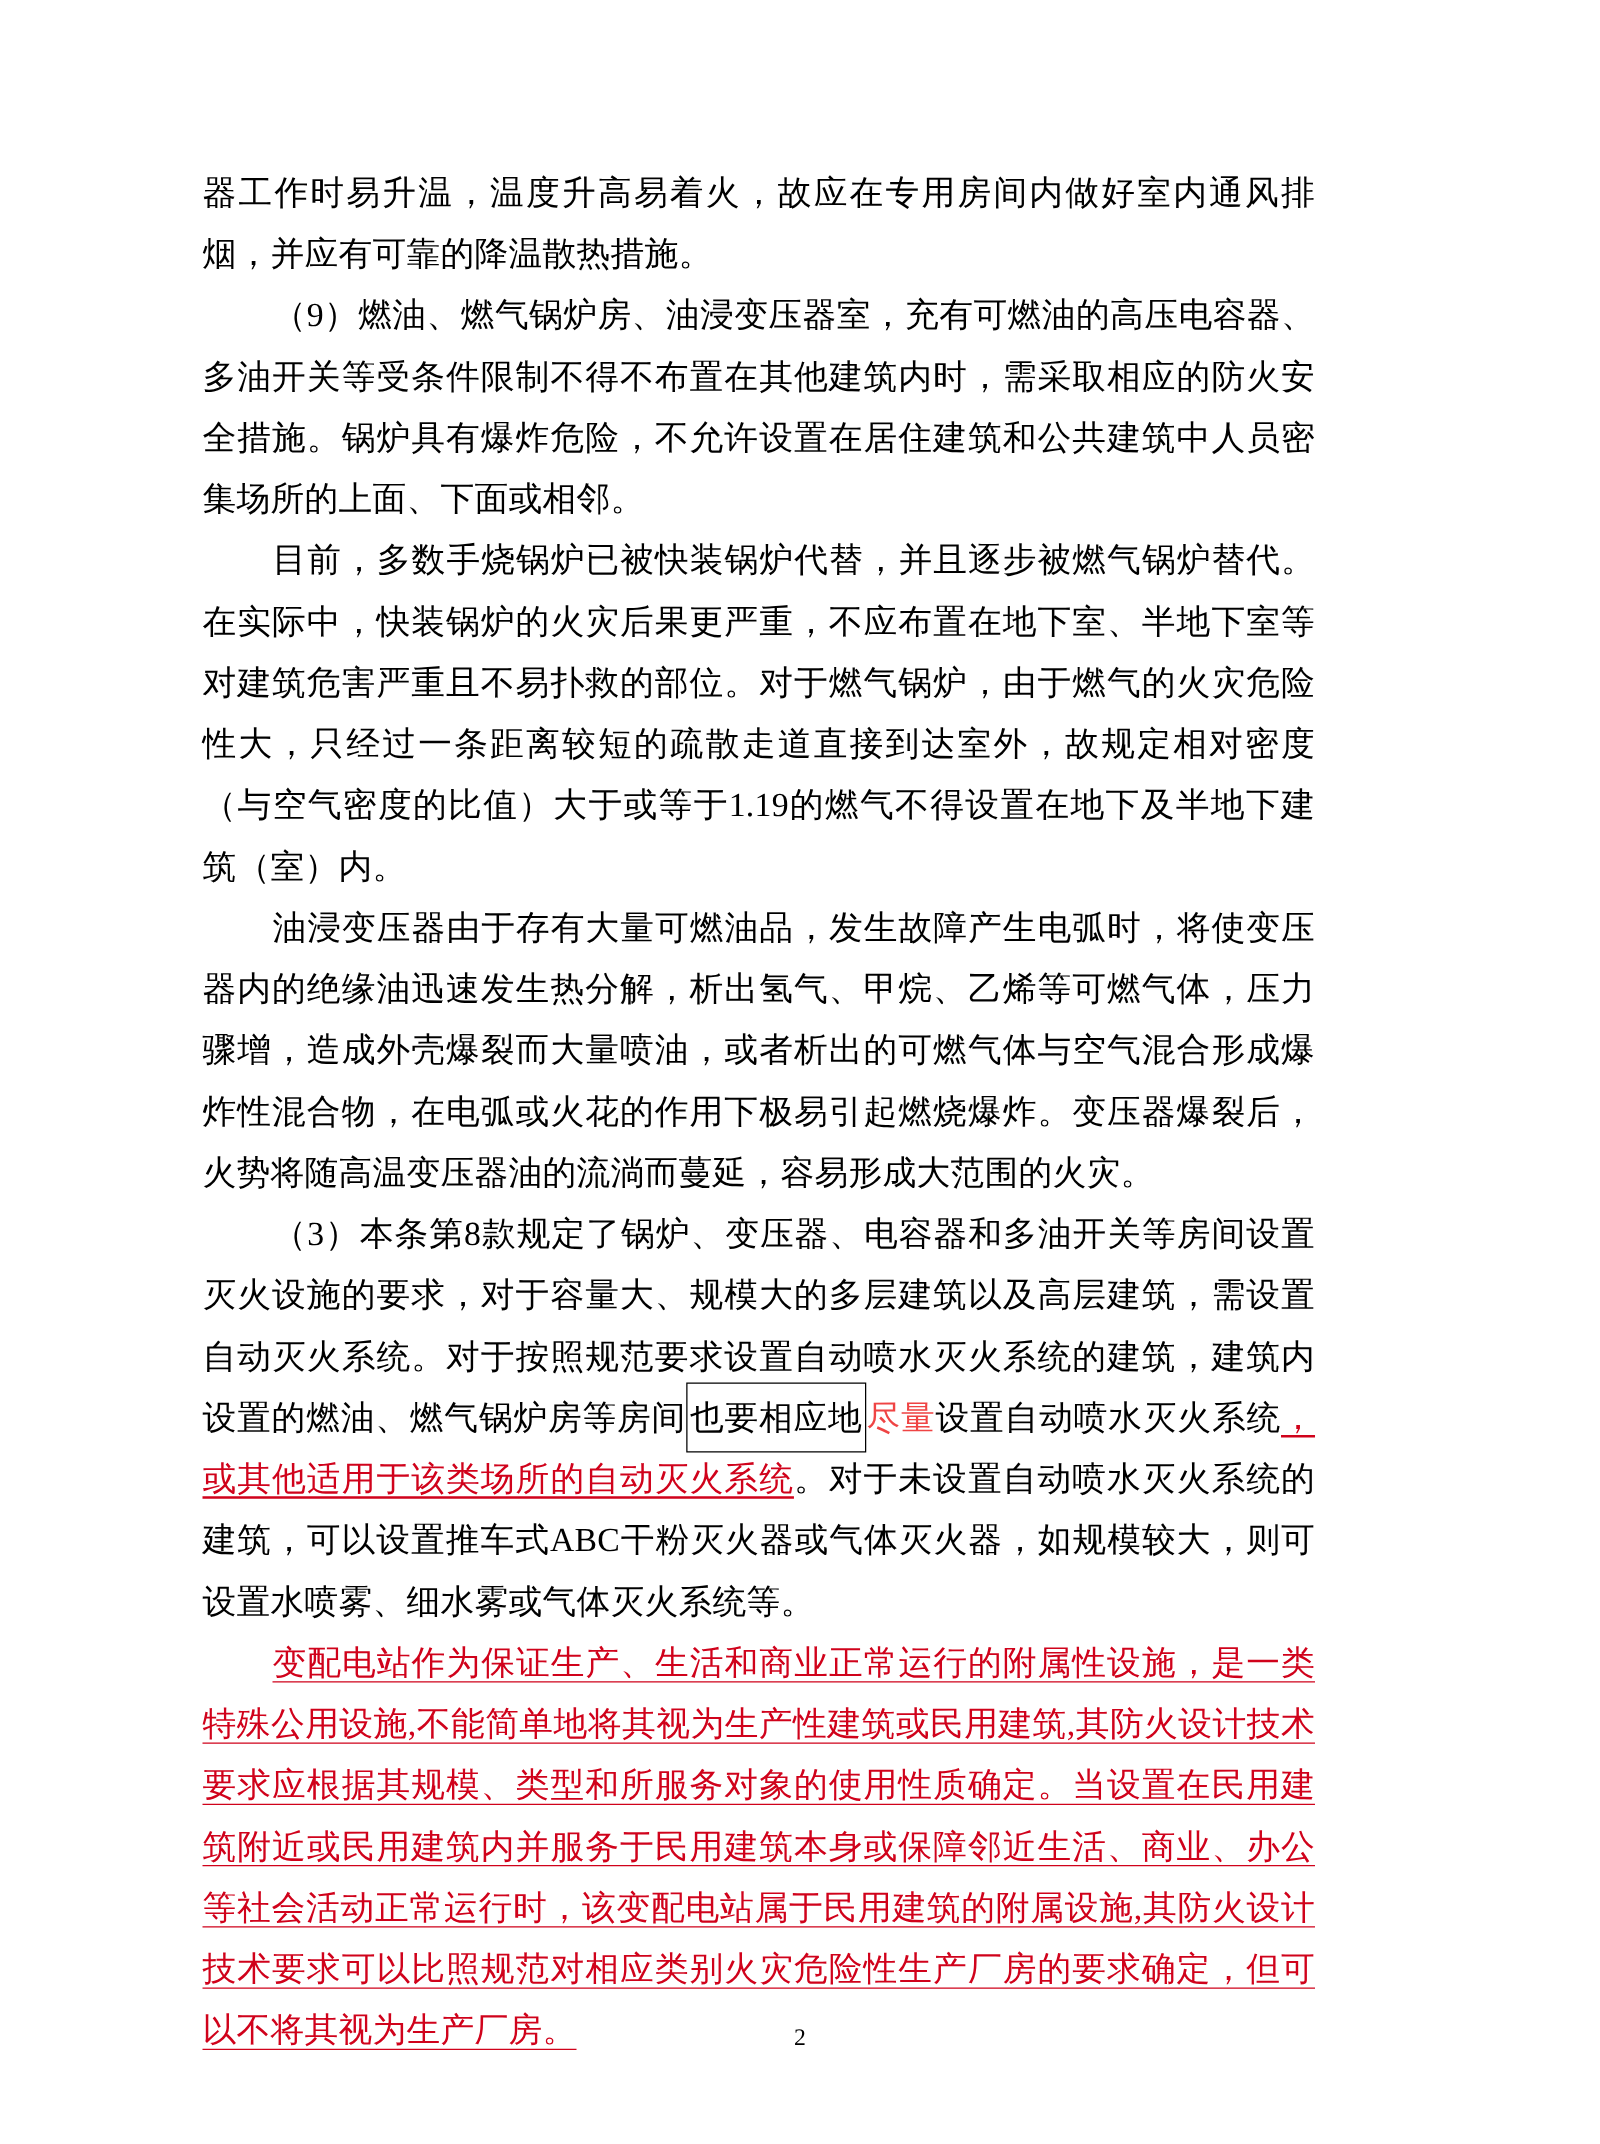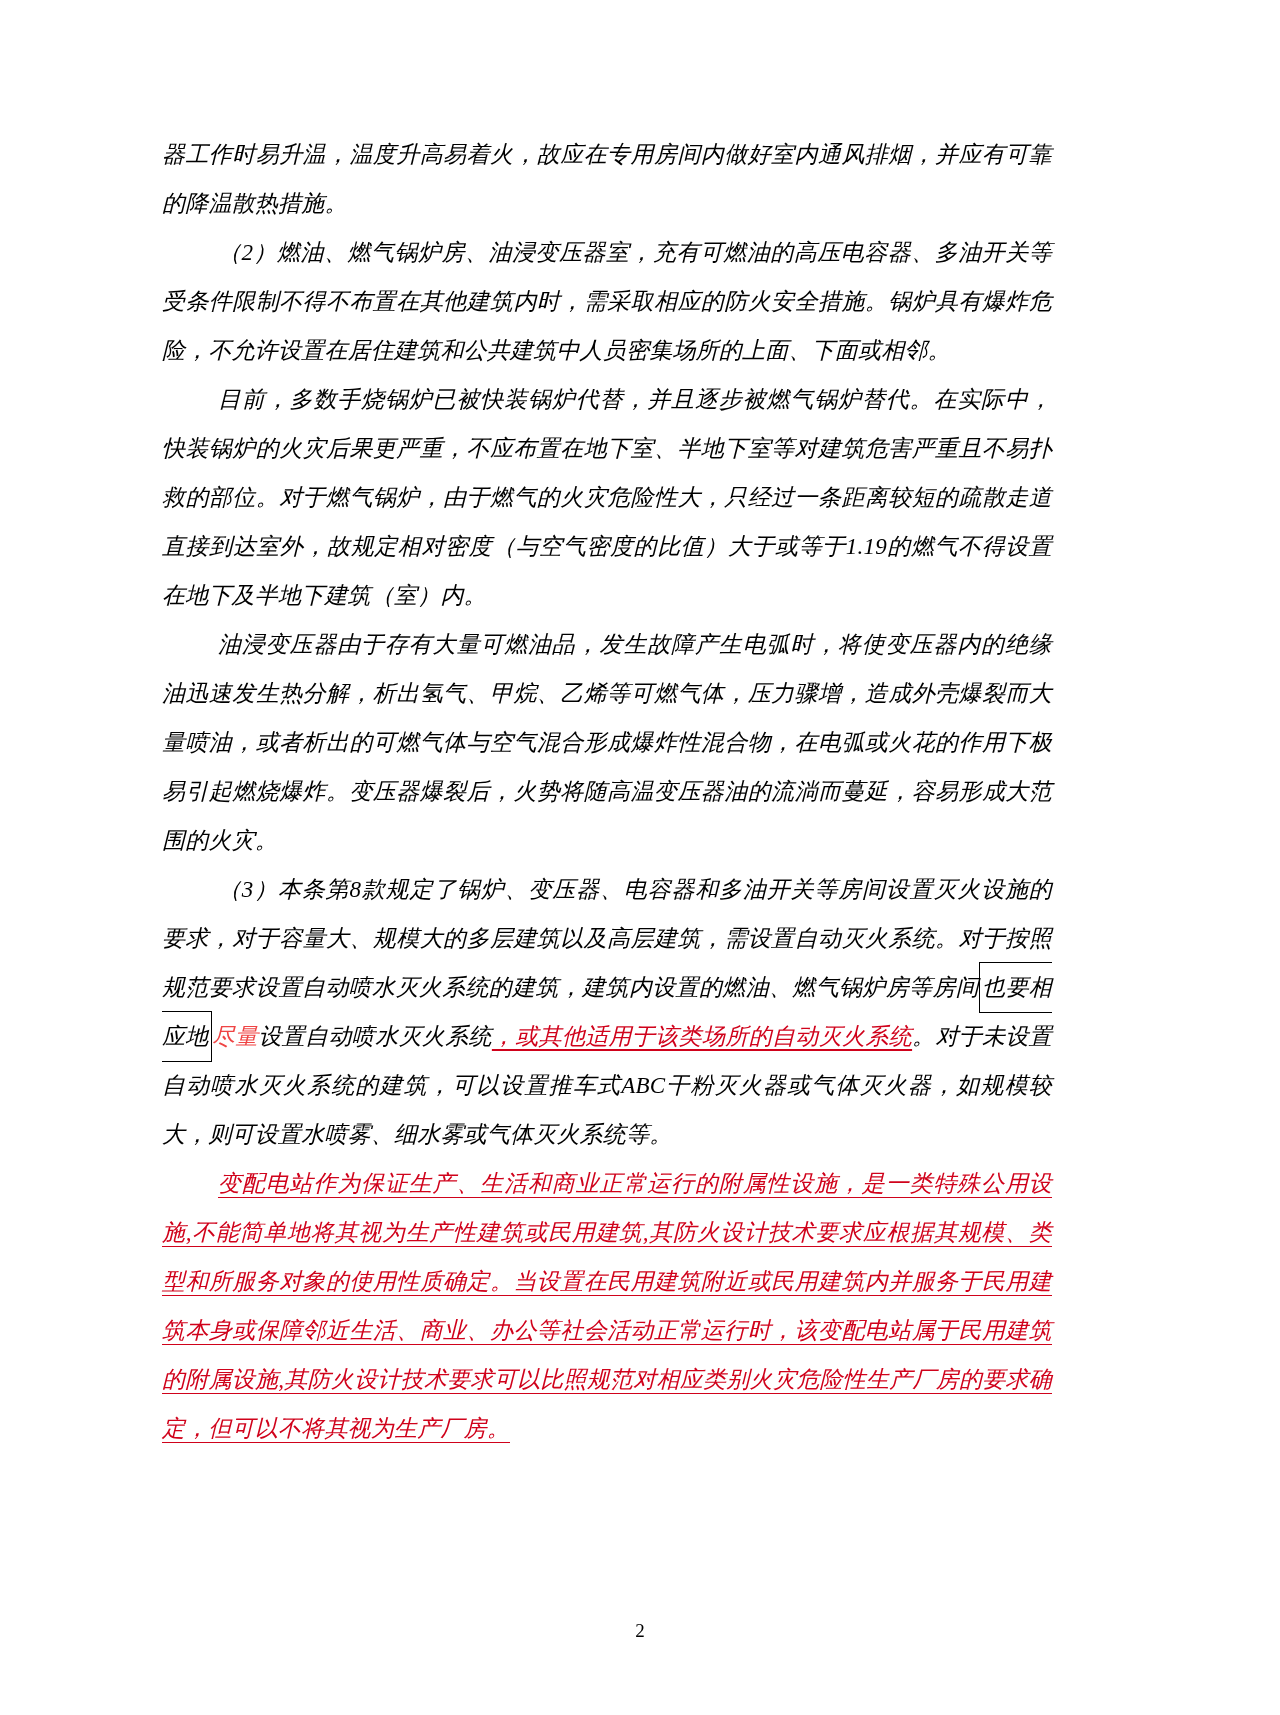--- a/index.html
+++ b/index.html
@@ -23,26 +23,25 @@
     overflow: hidden;
   }
   .content {
     position: absolute;
     left: 162px;
     top: 130px;
     width: 890px;
   }
   p {
     margin: 0;
-    font-size: 23px;
+    font-size: 27px;
     line-height: 49px;
     text-align: justify;
     text-justify: inter-ideograph;
     letter-spacing: 0.2px;
-    font-style: italic;
   }
   p.indent {
     text-indent: 56px;
   }
   .red {
     color: #ef4444;
   }
   .red-underline {
     color: #d0021b;
     text-decoration: underline;
@@ -74,21 +73,21 @@
 <body>
 
 <div class="page">
   <div class="content">
 
     <p class="plain">
       <span>器工作时易升温，温度升高易着火，故应在专用房间内做好室内通风排烟，并应有可靠的降温散热措施。</span>
     </p>
 
     <p class="indent">
-      <span>（2）燃油、燃气锅炉房、油浸变压器室，充有可燃油的高压电容器、多油开关等受条件限制不得不布置在其他建筑内时，需采取相应的防火安全措施。锅炉具有爆炸危险，不允许设置在居住建筑和公共建筑中人员密集场所的上面、下面或相邻。</span>
+      <span>（9）燃油、燃气锅炉房、油浸变压器室，充有可燃油的高压电容器、多油开关等受条件限制不得不布置在其他建筑内时，需采取相应的防火安全措施。锅炉具有爆炸危险，不允许设置在居住建筑和公共建筑中人员密集场所的上面、下面或相邻。</span>
     </p>
 
     <p class="indent">
       <span>目前，多数手烧锅炉已被快装锅炉代替，并且逐步被燃气锅炉替代。在实际中，快装锅炉的火灾后果更严重，不应布置在地下室、半地下室等对建筑危害严重且不易扑救的部位。对于燃气锅炉，由于燃气的火灾危险性大，只经过一条距离较短的疏散走道直接到达室外，故规定相对密度（与空气密度的比值）大于或等于</span><span class="num">1.19</span><span>的燃气不得设置在地下及半地下建筑（室）内。</span>
     </p>
 
     <p class="indent">
       <span>油浸变压器由于存有大量可燃油品，发生故障产生电弧时，将使变压器内的绝缘油迅速发生热分解，析出氢气、甲烷、乙烯等可燃气体，压力骤增，造成外壳爆裂而大量喷油，或者析出的可燃气体与空气混合形成爆炸性混合物，在电弧或火花的作用下极易引起燃烧爆炸。变压器爆裂后，火势将随高温变压器油的流淌而蔓延，容易形成大范围的火灾。</span>
     </p>
 

